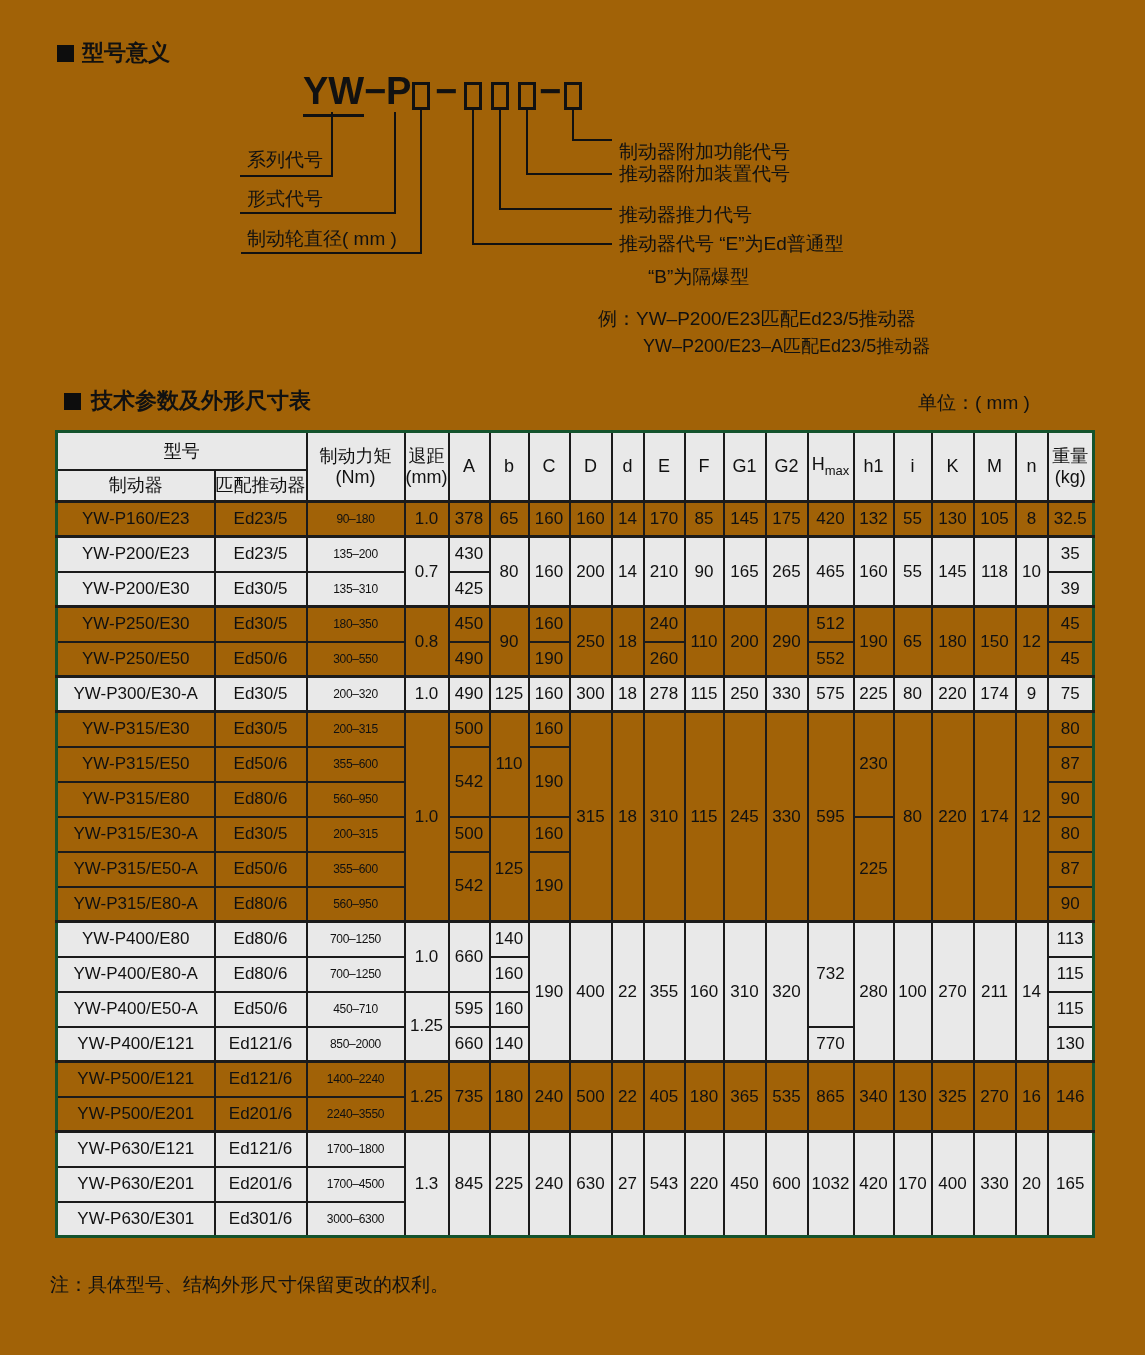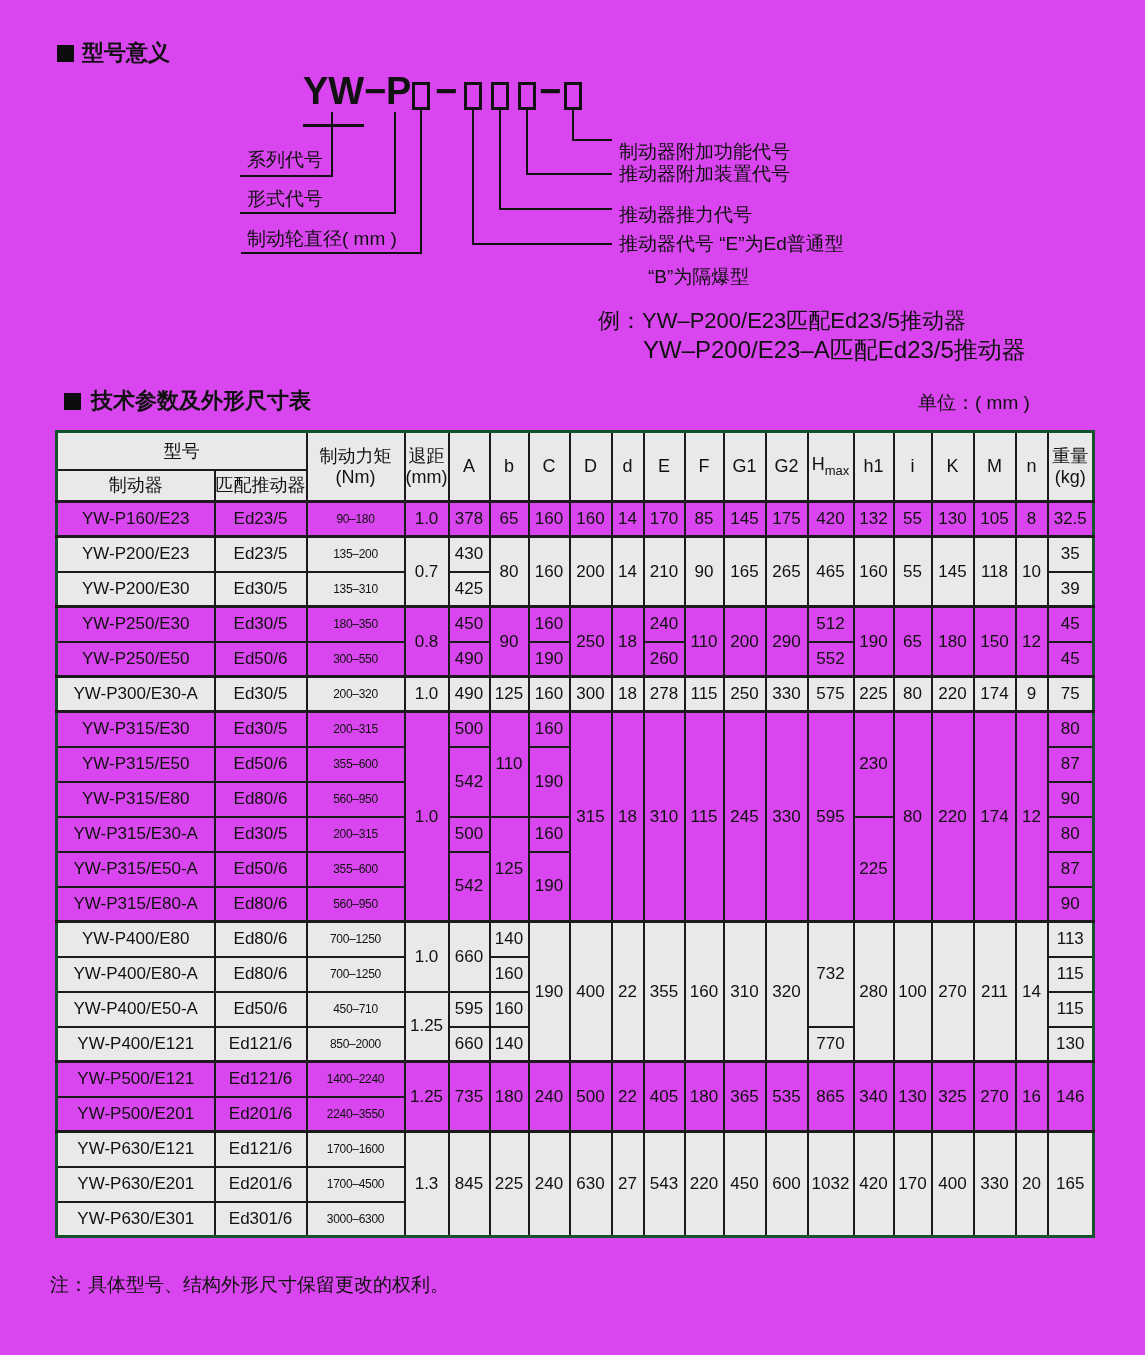--- a/index.html
+++ b/index.html
@@ -1,47 +1,47 @@
 <!DOCTYPE html>
 <html style="--shade: #e9e9e9;"><head>
 <meta charset="utf-8">
 <style>
   html,body { margin:0; padding:0; }
   body { background:#ffffff; }
   .page {
-    position:relative; width:1145px; height:1355px; background:#d946ef;
+    position:relative; width:1145px; height:1355px; background:#a16207;
     font-family:"Liberation Sans","DejaVu Sans",sans-serif; color:#111;
     overflow:hidden;
   }
   
   .sec-title { position:absolute; display:flex; align-items:center; gap:8px;
     font-size:22px; font-weight:bold; white-space:nowrap; }
   .sec-title .sq { width:17px; height:17px; background:#0d0d0d; display:inline-block; }
   .t1 { left:57px; top:38px; }
   .t2 { left:64px; top:386px;gap:10px; }
   .unit-label { position:absolute; left:918px; top:390px; font-size:19px; white-space:nowrap; }
 
   
   .diagram { position:absolute; left:0; top:0; width:1145px; height:375px; }
   .diagram svg { position:absolute; left:0; top:0; }
   .m { position:absolute; top:72px; font-size:38px; font-weight:600; line-height:1; }
-  .m.yw { border-bottom:3px solid #111; padding-bottom:14px; }
+  .m.yw { border-bottom:3px solid #111; padding-bottom:4px; }
   .mbox { position:absolute; top:82px; width:18px; height:28px; border:3px solid #111;
     box-sizing:border-box; }
   .pos-yw { left:303px; } .pos-d1 { left:364px; } .pos-p  { left:386px; }
   .pos-b1 { left:412px; } .pos-d2 { left:435px; }
   .pos-b2 { left:464px; } .pos-b3 { left:491px; } .pos-b4 { left:518px; }
   .pos-d3 { left:539px; } .pos-b5 { left:564px; }
   .dlbl { position:absolute; font-size:19px; white-space:nowrap; line-height:1.15; }
   .ll0 { left:247px; top:149px; } .ll1 { left:247px; top:188px; } .ll2 { left:247px; top:228px; }
   .rl0 { left:619px; top:141px; } .rl1 { left:619px; top:163px; }
   .rl2 { left:619px; top:198px;margin-top:6px; } .rl3 { left:619px; top:233px; }
   .rl4 { left:648px; top:266px; }
-  .ex1 { left:598px; top:308px; font-size:22px; }
-  .ex2 { left:643px; top:336px; font-size:24px; }
+  .ex1 { left:598px; top:308px; font-size:19px; }
+  .ex2 { left:643px; top:336px; font-size:18px; }
 
   
   .spec { position:absolute; left:55px; top:430px; width:1037px;
     border-collapse:collapse; table-layout:fixed; border:3px solid #14532d; }
   .spec th, .spec td { border:2px solid #1b1b1b; text-align:center; vertical-align:middle;
     padding:0; overflow:hidden; }
   .spec thead tr.h1row { height:38px; }
   .spec thead tr.h2row { height:32px; }
   .spec th { background:var(--shade,#e9e9e9); font-weight:400; font-size:18px; line-height:1.12; }
   .spec th sub { font-size:13px; }
@@ -403,21 +403,21 @@
           <td rowspan="2">146</td>
         </tr>
         <tr>
           <td>YW-P500/E201</td>
           <td>Ed201/6</td>
           <td class="torque">2240–3550</td>
         </tr>
         <tr class="shaded block-start">
           <td>YW-P630/E121</td>
           <td>Ed121/6</td>
-          <td class="torque">1700–1600</td>
+          <td class="torque">1700–1800</td>
           <td rowspan="3">1.3</td>
           <td rowspan="3">845</td>
           <td rowspan="3">225</td>
           <td rowspan="3">240</td>
           <td rowspan="3">630</td>
           <td rowspan="3">27</td>
           <td rowspan="3">543</td>
           <td rowspan="3">220</td>
           <td rowspan="3">450</td>
           <td rowspan="3">600</td>

